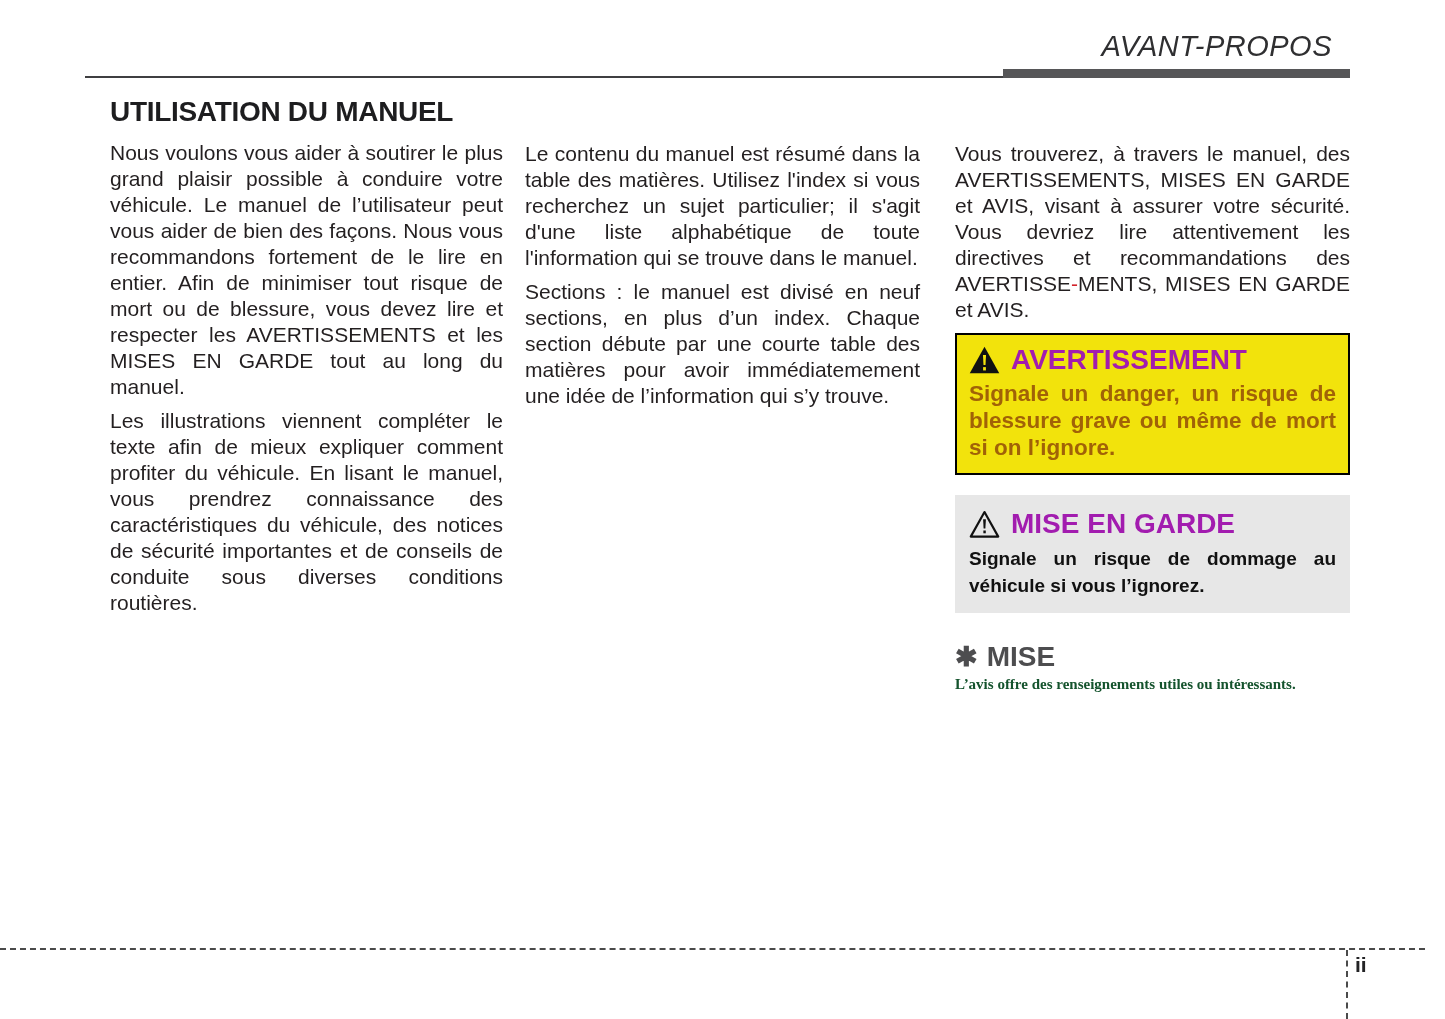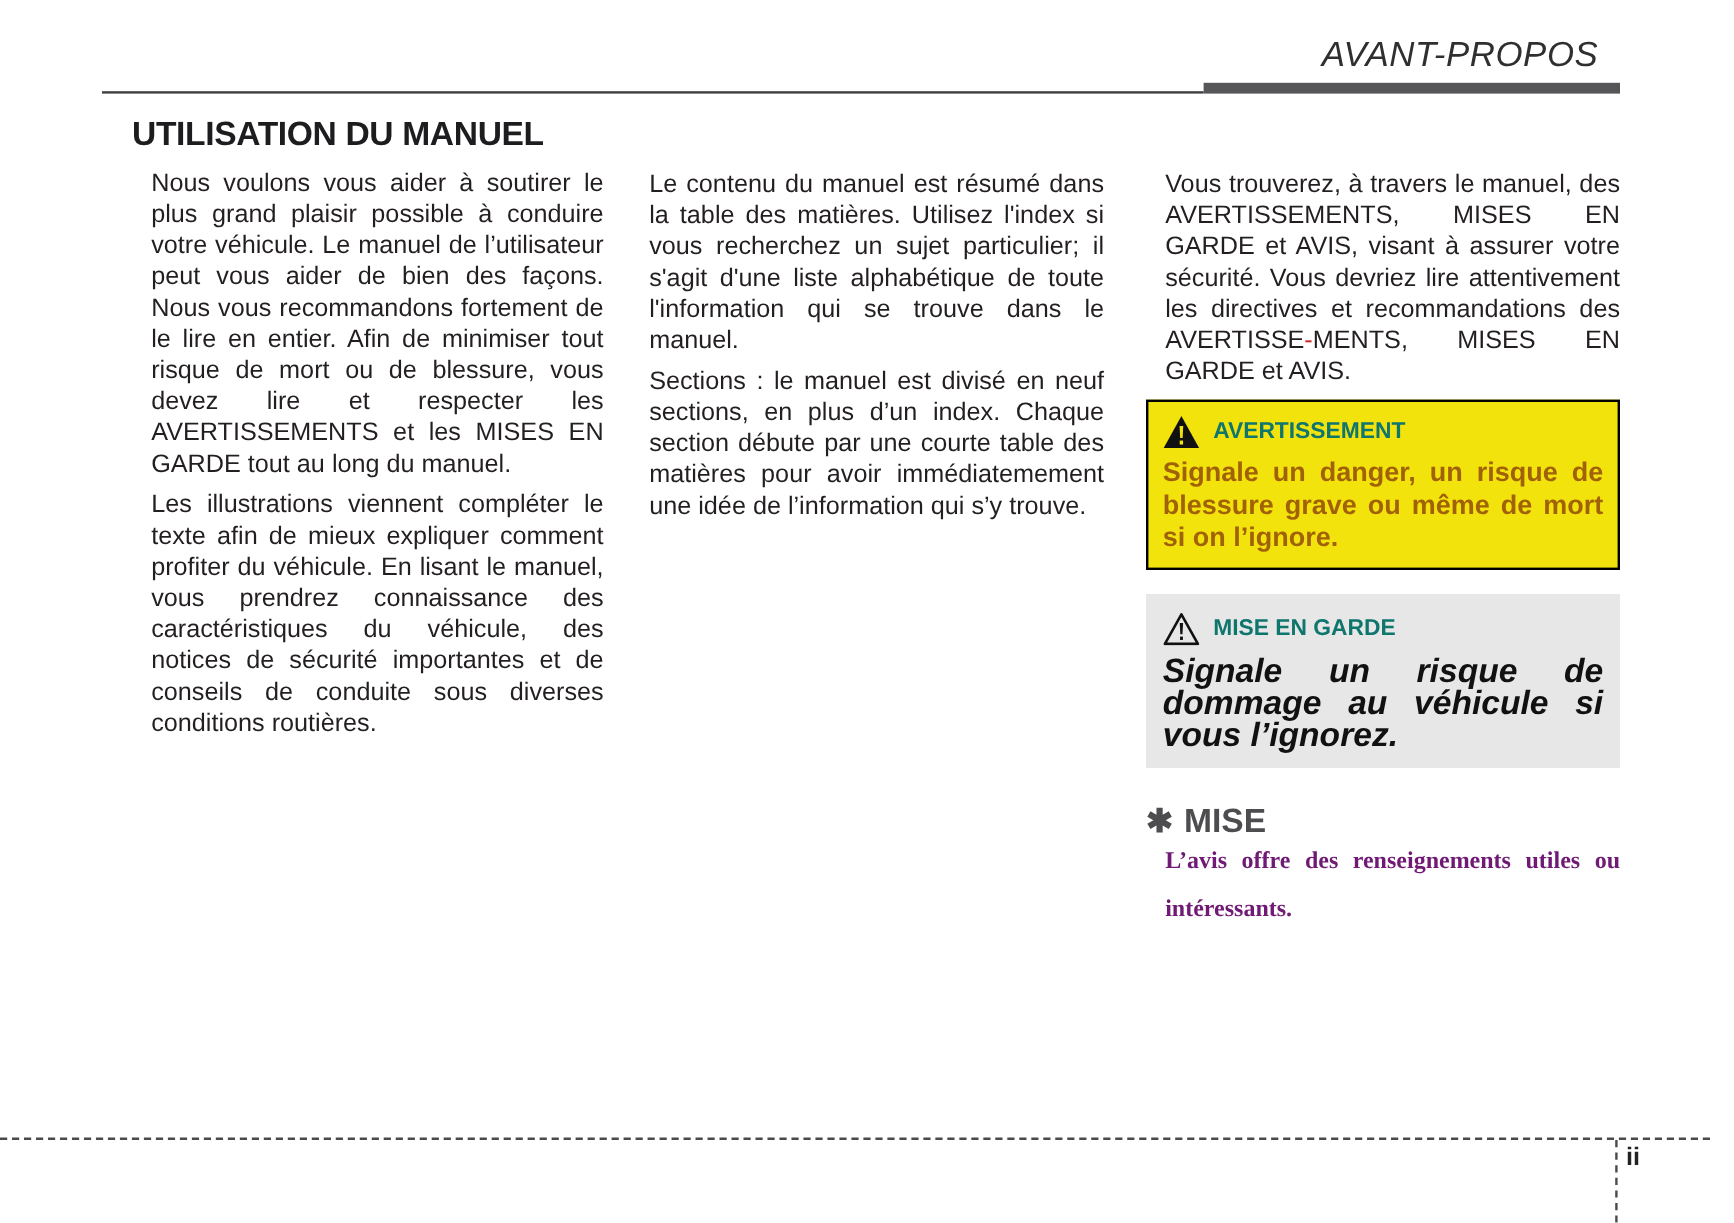--- a/index.html
+++ b/index.html
@@ -43,21 +43,21 @@
   }
 
   
   .col {
     position: absolute;
     width: 395px;
     text-align: justify;
     font-size: 21px;
     line-height: 26px;
   }
-  .col p { margin: 0 0 8px 16px; }
+  .col p { margin: 0 0 8px 0; }
   .col1 { left: 110px;  top: 97px; width: 393px; }
   .col2 { left: 525px; top: 141px; }
   .col3 { left: 955px; top: 141px; }
 
   .section-title {
     font-size: 28px;
     font-weight: bold;
     letter-spacing: -0.3px;
     margin: 0 0 13px 0;
     line-height: 30px;
@@ -74,24 +74,24 @@
     background: #f2e30c;
     border: 2px solid #000000;
     padding: 7px 12px 12px 12px;
     box-sizing: border-box;
     min-height: 141px;
   }
   .box-title {
     display: flex;
     align-items: center;
     gap: 11px;
-    font-size: 19px;
+    font-size: 28px;
     font-weight: bold;
     line-height: 36px;
-    color: #0f766e;
+    color: #a21caf;
     text-align: left;
   }
   .warning-box .box-body {
     margin: 2px 0 0 0;
     font-weight: bold;
     font-size: 22.5px;
     line-height: 27px;
     text-align: justify;
     color: #a16207;
   }
@@ -100,22 +100,21 @@
   .caution-box {
     margin-top: 20px;
     background: #e7e7e7;
     padding: 11px 14px 14px 14px;
     box-sizing: border-box;
     min-height: 114px;
   }
   .caution-box .box-body {
     margin: 3px 0 0 0;
     font-weight: bold;
-    font-style: italic;
-    font-size: 28px;
+    font-size: 19px;
     line-height: 27px;
     text-align: justify;
     color: #111111;
   }
 
   
   .notice { margin-top: 31px; }
   .notice-title {
     display: flex;
     align-items: center;
@@ -123,24 +122,24 @@
     font-size: 28px;
     font-weight: bold;
     color: #4d4d4f;
     text-align: left;
   }
   .notice-star { font-size: 27px; color: #4d4d4f; }
   .notice-body {
     margin: 6px 0 0 0;
     font-family: "Liberation Serif", serif;
     font-weight: bold;
-    font-size: 20px;
-    line-height: 40px;
-    text-align: justify;
-    color: #701a75;
+    font-size: 15px;
+    line-height: 28px;
+    text-align: justify;
+    color: #14532d;
   }
 
   
   .dash-h {
     position: absolute;
     left: 0;
     top: 948px;
     width: 1445px;
     height: 0;
     border-top: 2px dashed #4a4a4a;

